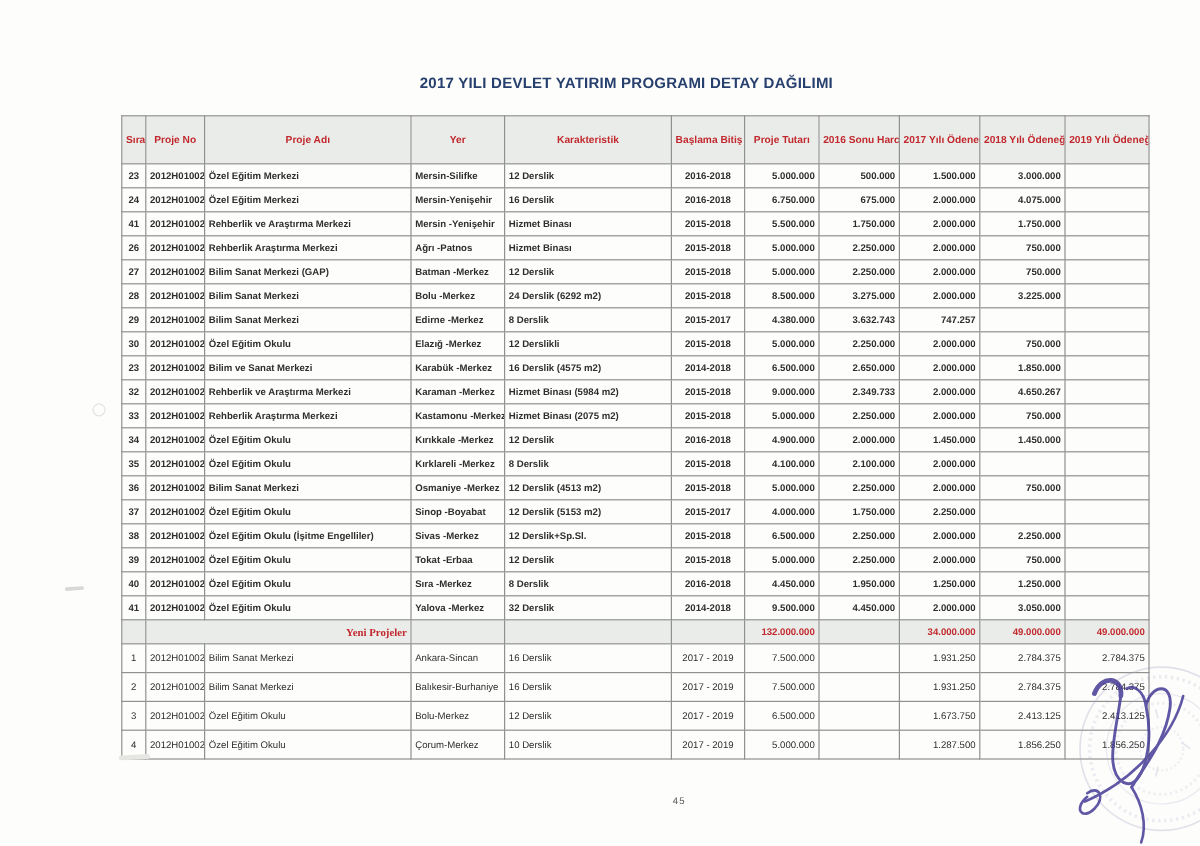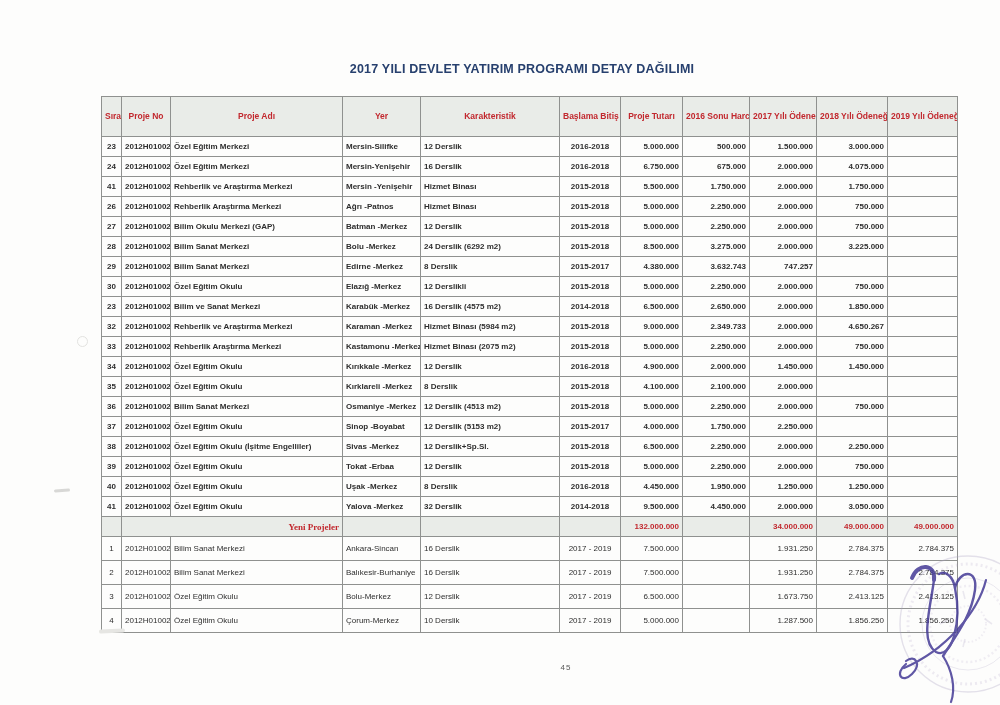--- a/index.html
+++ b/index.html
@@ -147,21 +147,21 @@
           <td class="c-center">2015-2018</td>
           <td class="c-num">5.000.000</td>
           <td class="c-num">2.250.000</td>
           <td class="c-num">2.000.000</td>
           <td class="c-num">750.000</td>
           <td class="c-num"></td>
         </tr>
         <tr class="data-row">
           <td class="c-center">27</td>
           <td class="c-center">2012H010020</td>
-          <td class="c-left">Bilim Okulu Merkezi (GAP)</td>
+          <td class="c-left">Bilim Sanat Merkezi (GAP)</td>
           <td class="c-left">Batman -Merkez</td>
           <td class="c-left">12 Derslik</td>
           <td class="c-center">2015-2018</td>
           <td class="c-num">5.000.000</td>
           <td class="c-num">2.250.000</td>
           <td class="c-num">2.000.000</td>
           <td class="c-num">750.000</td>
           <td class="c-num"></td>
         </tr>
         <tr class="data-row">
@@ -317,21 +317,21 @@
           <td class="c-num">5.000.000</td>
           <td class="c-num">2.250.000</td>
           <td class="c-num">2.000.000</td>
           <td class="c-num">750.000</td>
           <td class="c-num"></td>
         </tr>
         <tr class="data-row">
           <td class="c-center">40</td>
           <td class="c-center">2012H010020</td>
           <td class="c-left">Özel Eğitim Okulu</td>
-          <td class="c-left">Uşak -Merkez</td>
+          <td class="c-left">Sıra -Merkez</td>
           <td class="c-left">8 Derslik</td>
           <td class="c-center">2016-2018</td>
           <td class="c-num">4.450.000</td>
           <td class="c-num">1.950.000</td>
           <td class="c-num">1.250.000</td>
           <td class="c-num">1.250.000</td>
           <td class="c-num"></td>
         </tr>
         <tr class="data-row">
           <td class="c-center">41</td>

